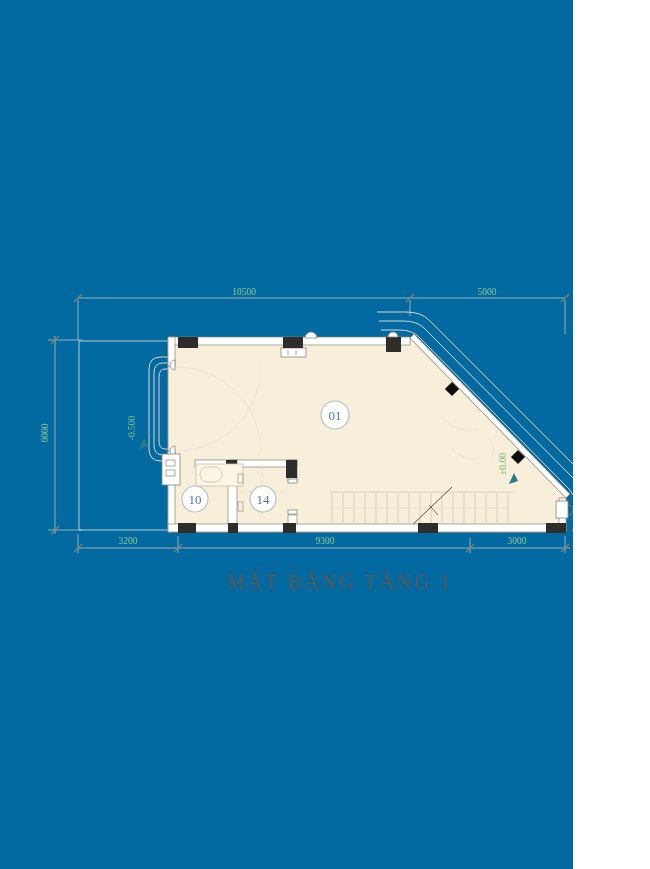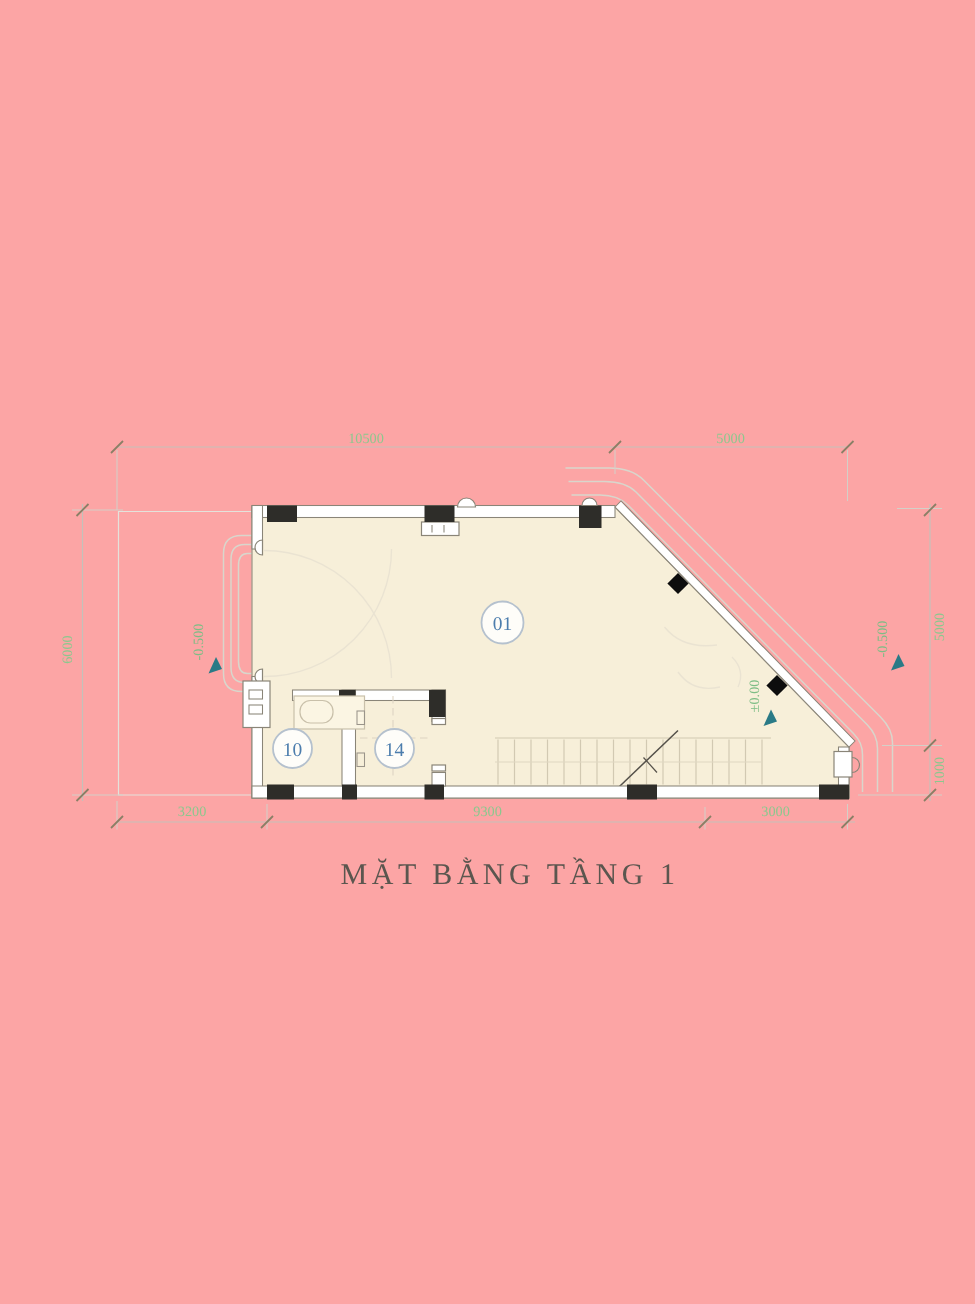--- a/index.html
+++ b/index.html
@@ -1,16 +1,16 @@
 <!DOCTYPE html>
 <html><head>
 <meta charset="utf-8">
 <style>
   html,body{margin:0;padding:0;background:#ffffff;}
-  .page{position:relative;width:650px;height:869px;background:#fca5a5;overflow:hidden;
+  .page{position:relative;width:573px;height:869px;background:#0369a1;overflow:hidden;
         font-family:"Liberation Serif",serif;text-align:right;}
   svg{display:block;}
   .dim-text{fill:#8bc88e;font-family:"Liberation Serif",serif;font-size:9.5px;text-anchor:middle;}
   .elev-text{fill:#7dbd85;font-family:"Liberation Serif",serif;font-size:9.5px;text-anchor:middle;}
   .room-num{fill:#4c7dad;font-family:"Liberation Serif",serif;font-size:13px;text-anchor:middle;}
   .title-text{fill:#5b564f;font-family:"Liberation Serif",serif;font-size:20px;letter-spacing:3px;text-anchor:middle;}
   .wallband{fill:#ffffff;stroke:#8a8578;stroke-width:0.7;}
   .col{fill:#2e2d29;}
   .ramp{fill:none;stroke:#d9d6cc;stroke-width:1;}
   .dimline{stroke:#c4c1ba;stroke-width:0.8;}

